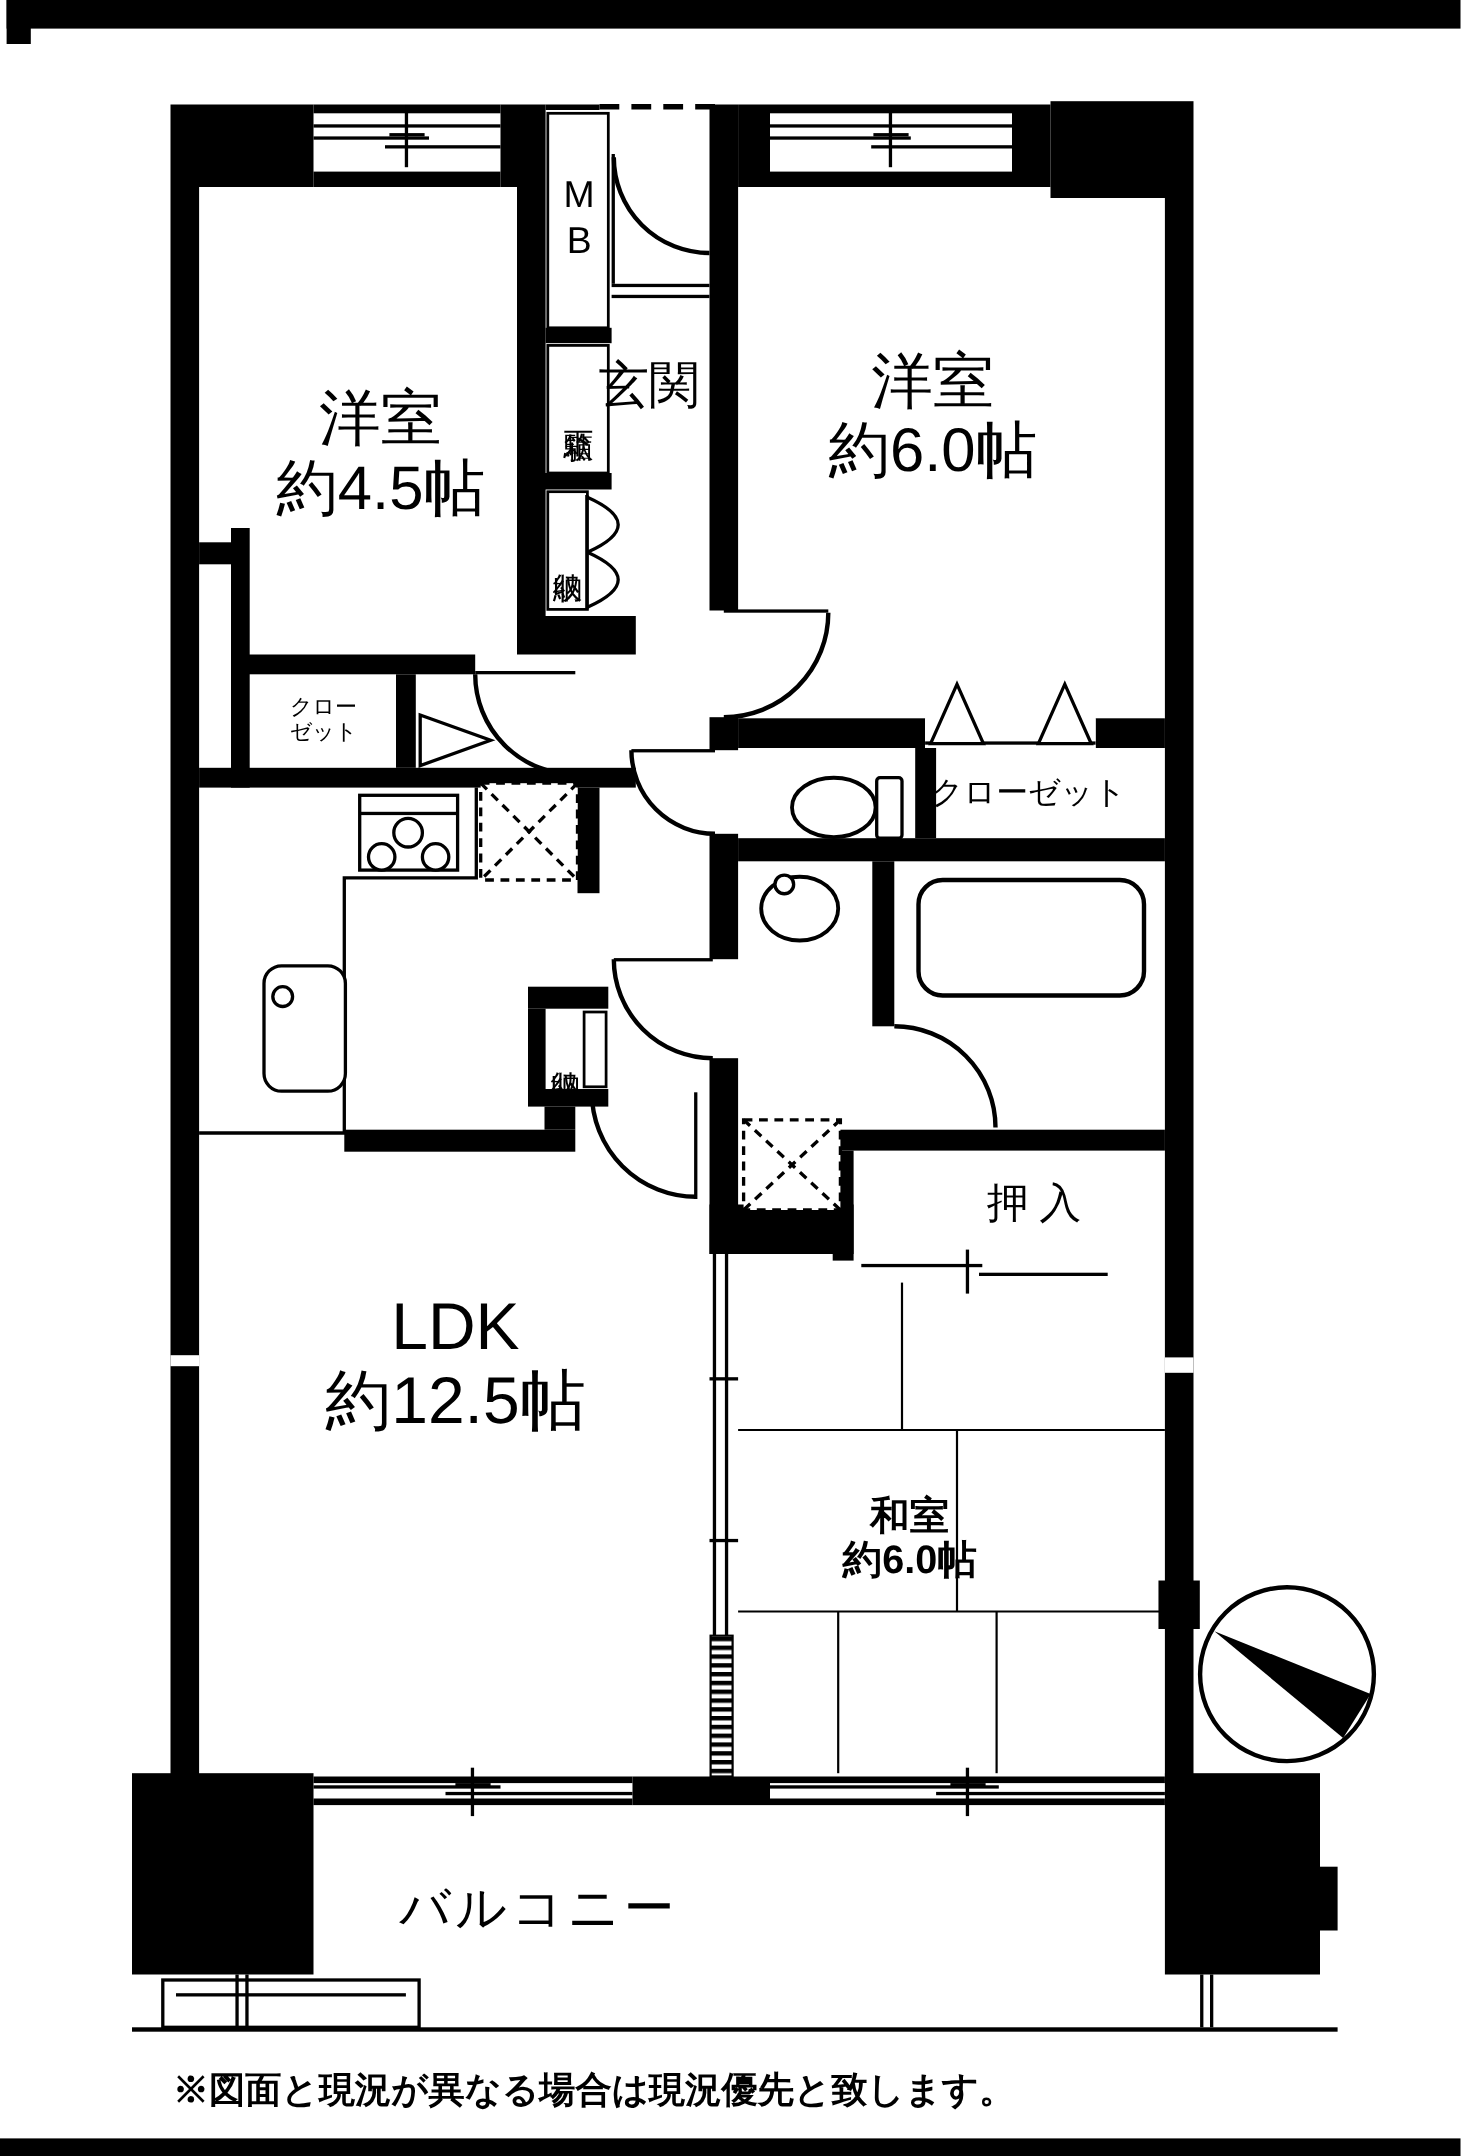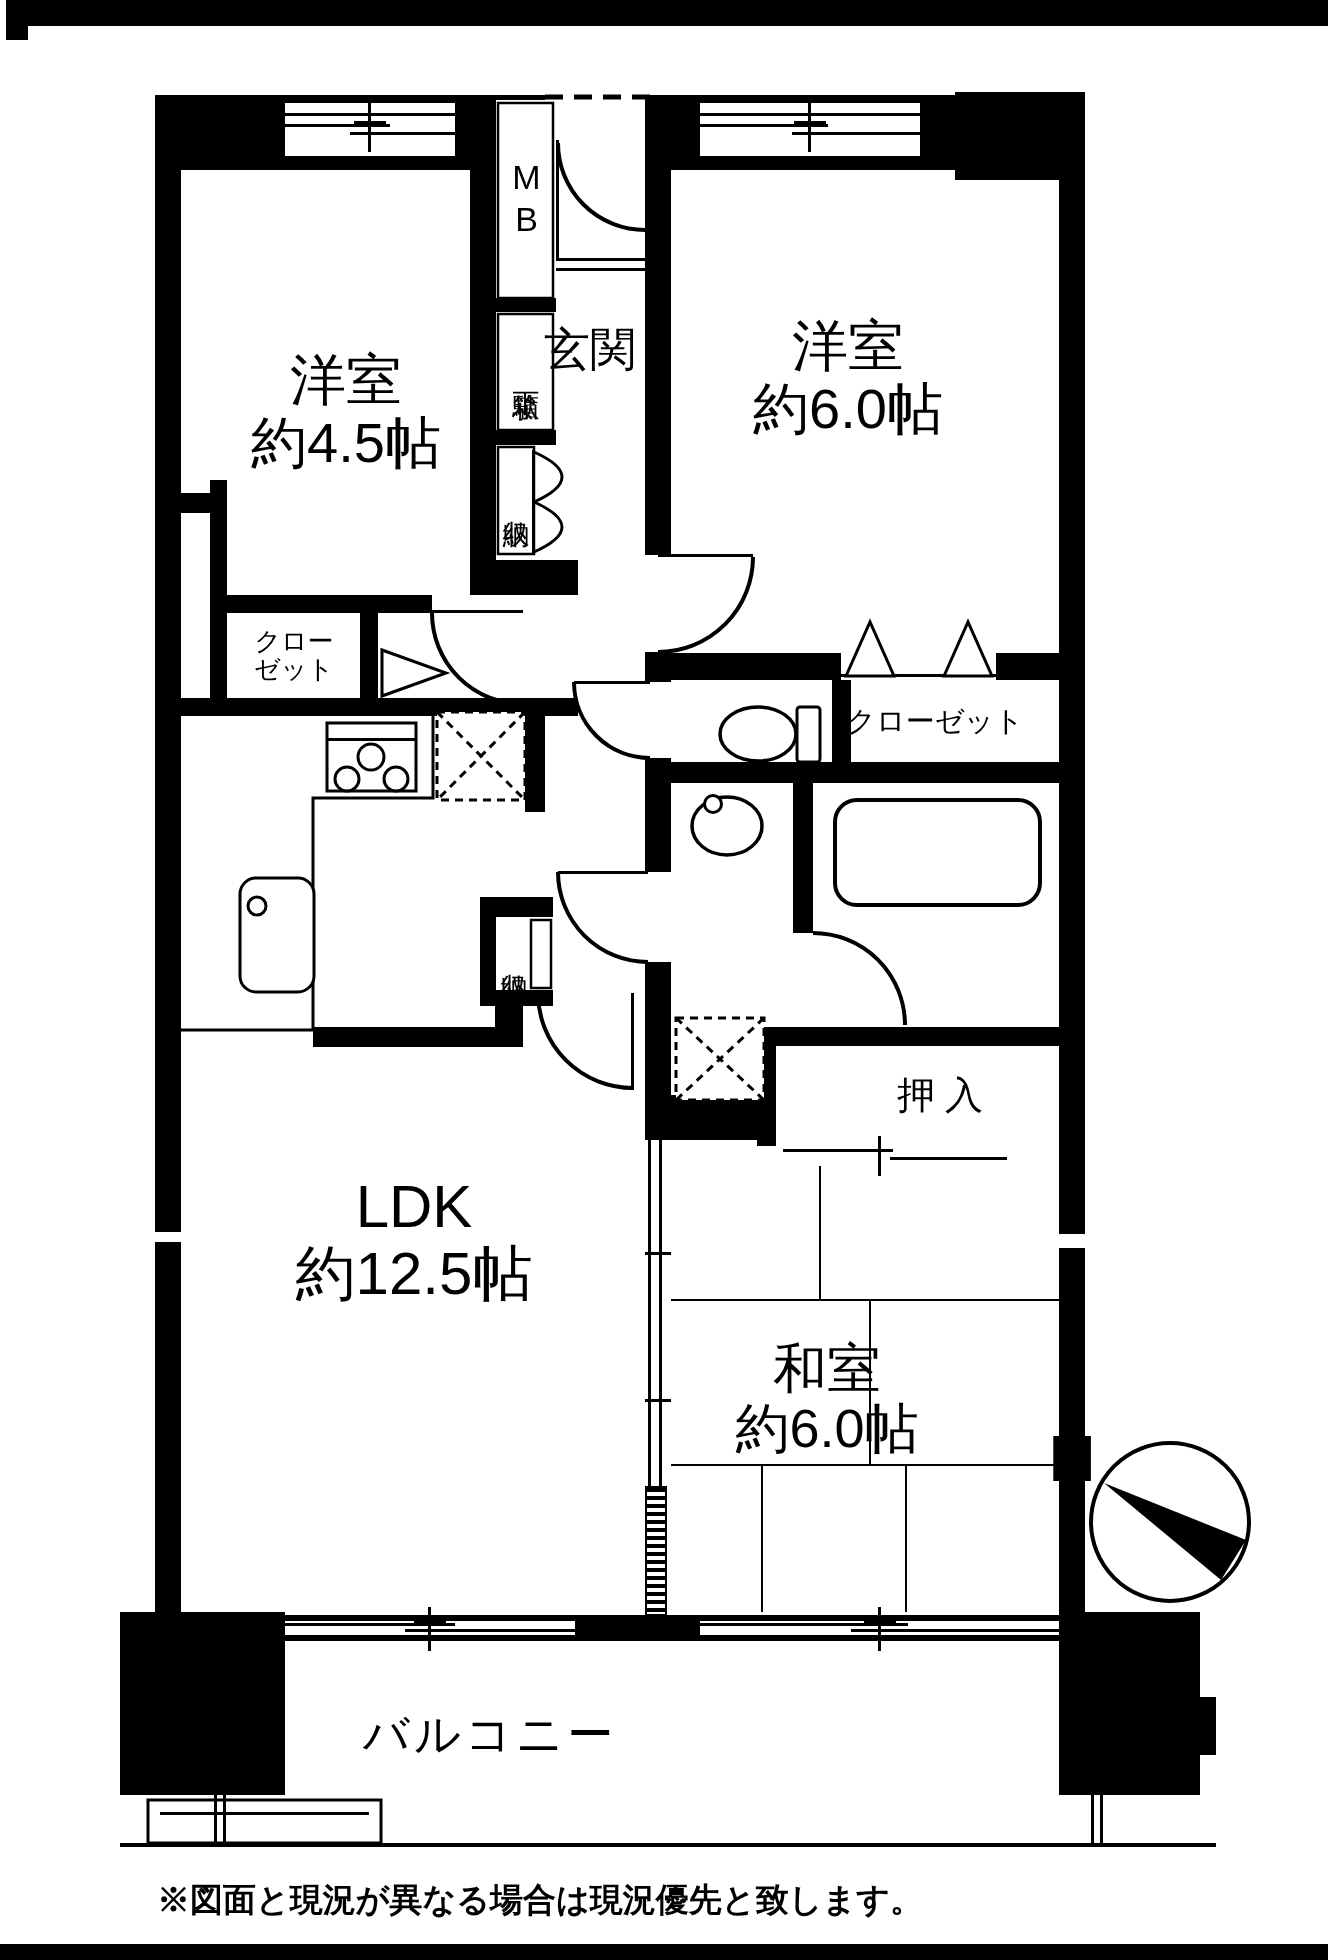--- a/index.html
+++ b/index.html
@@ -2,22 +2,22 @@
 <html><head>
 <meta charset="utf-8">
 <style>
   html,body{margin:0;padding:0;background:#fff;}
   .stage{position:relative;width:1328px;height:1960px;background:#fff;overflow:hidden;
          font-family:"Liberation Sans","DejaVu Sans",sans-serif;color:#000;}
   .plan-svg{position:absolute;left:0;top:0;width:1328px;height:1960px;}
   .lbl{position:absolute;transform:translate(-50%,-50%);text-align:center;white-space:nowrap;line-height:1.12;}
   .vlbl{position:absolute;transform:translate(-50%,-50%);writing-mode:vertical-rl;text-orientation:upright;
         white-space:nowrap;letter-spacing:2px;}
-  .f56{font-size:56px;} .f60{font-size:60px;} .f54{font-size:54px;} .f46{font-size:46px;text-align:center;}
-  .f38{font-size:38px;letter-spacing:10px;margin-left:47px;} .f34{font-size:34px;} .f30{font-size:26px;line-height:1.08;}
+  .f56{font-size:56px;} .f60{font-size:60px;} .f54{font-size:36px;font-weight:bold;} .f46{font-size:46px;text-align:center;}
+  .f38{font-size:38px;letter-spacing:10px;margin-left:47px;} .f34{font-size:34px;} .f30{font-size:20px;line-height:1.08;}
   .f29{font-size:29px;} .f27{font-size:27px;letter-spacing:1px;}
   .balcony-lbl{font-size:46px;letter-spacing:4px;margin-top:25px;}
   .north-lbl{font-size:64px;font-weight:bold;}
   .note{position:absolute;left:157px;top:1878px;font-family:"Liberation Serif","DejaVu Serif",serif;
         font-weight:bold;font-size:33px;white-space:nowrap;}
 </style>
 </head>
 <body>
 
 <div class="stage">

